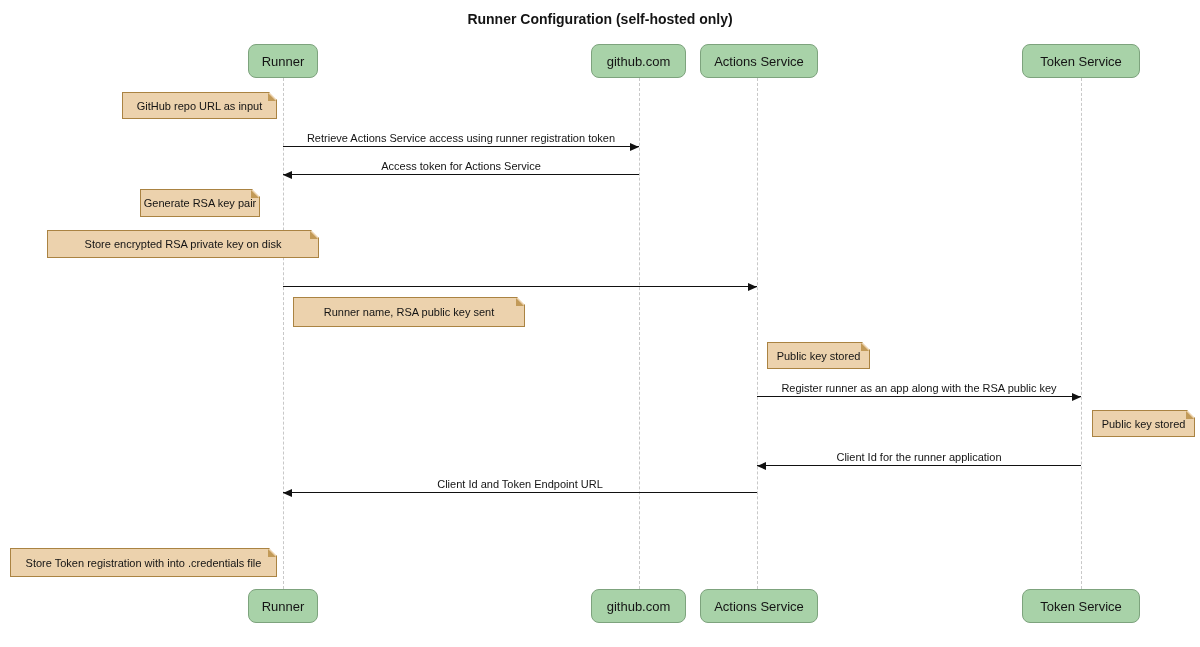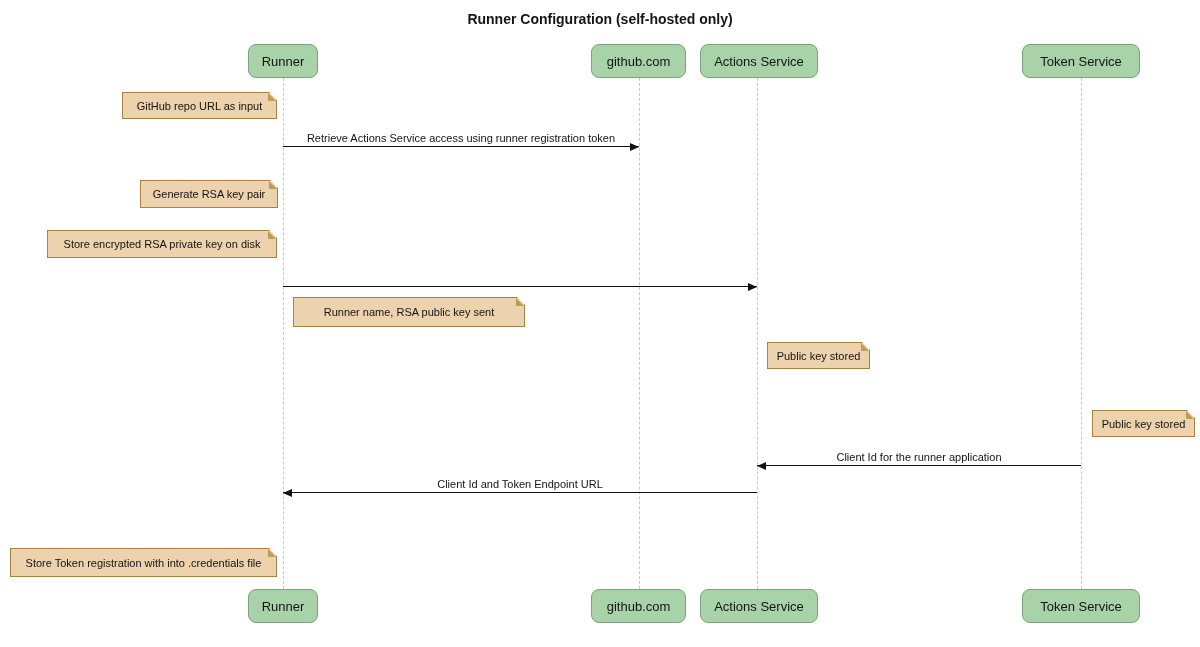--- a/index.html
+++ b/index.html
@@ -89,44 +89,54 @@
     </div>
   <div class="participant" style="left:1022px;top:589px;width:118px">
       <span>Token Service</span>
     </div>
 
   <div class="msg" style="left:283px;top:127px;width:356px">
     <div class="label">Retrieve Actions Service access using runner registration token</div>
     <div class="line"></div>
     <div class="head r"></div>
   </div>
+  <div class="msg" style="left:283px;top:155px;width:356px">
+    <div class="label">Access token for Actions Service</div>
+    <div class="line"></div>
+    <div class="head l"></div>
+  </div>
   <div class="msg" style="left:283px;top:267px;width:474px">
+    <div class="line"></div>
+    <div class="head r"></div>
+  </div>
+  <div class="msg" style="left:757px;top:377px;width:324px">
+    <div class="label">Register runner as an app along with the RSA public key</div>
     <div class="line"></div>
     <div class="head r"></div>
   </div>
   <div class="msg" style="left:757px;top:446px;width:324px">
     <div class="label">Client Id for the runner application</div>
     <div class="line"></div>
     <div class="head l"></div>
   </div>
   <div class="msg" style="left:283px;top:473px;width:474px">
     <div class="label">Client Id and Token Endpoint URL</div>
     <div class="line"></div>
     <div class="head l"></div>
   </div>
 
   <div class="note" style="left:122px;top:92px;width:155px;height:27px">
     <span>GitHub repo URL as input</span>
       <i class="fold"></i>
   </div>
-  <div class="note" style="left:140px;top:180px;width:138px;height:28px">
+  <div class="note" style="left:140px;top:189px;width:120px;height:28px">
     <span>Generate RSA key pair</span>
       <i class="fold"></i>
   </div>
-  <div class="note" style="left:47px;top:230px;width:230px;height:28px">
+  <div class="note" style="left:47px;top:230px;width:272px;height:28px">
     <span>Store encrypted RSA private key on disk</span>
       <i class="fold"></i>
   </div>
   <div class="note" style="left:293px;top:297px;width:232px;height:30px">
     <span>Runner name, RSA public key sent</span>
       <i class="fold"></i>
   </div>
   <div class="note" style="left:767px;top:342px;width:103px;height:27px">
     <span>Public key stored</span>
       <i class="fold"></i>

